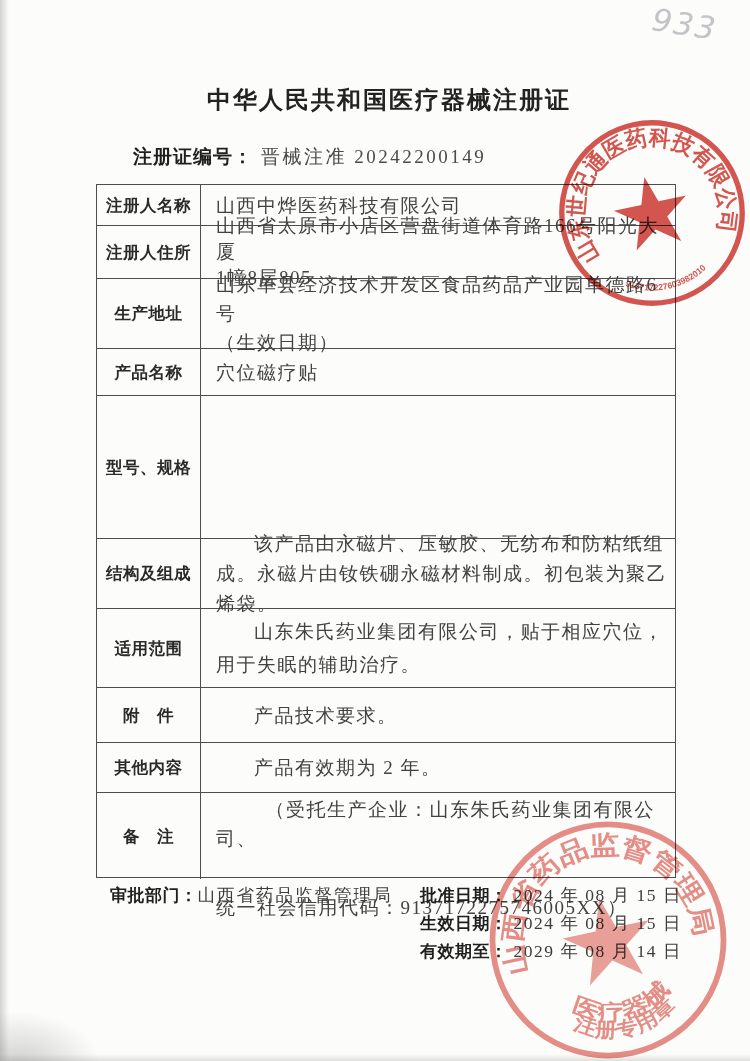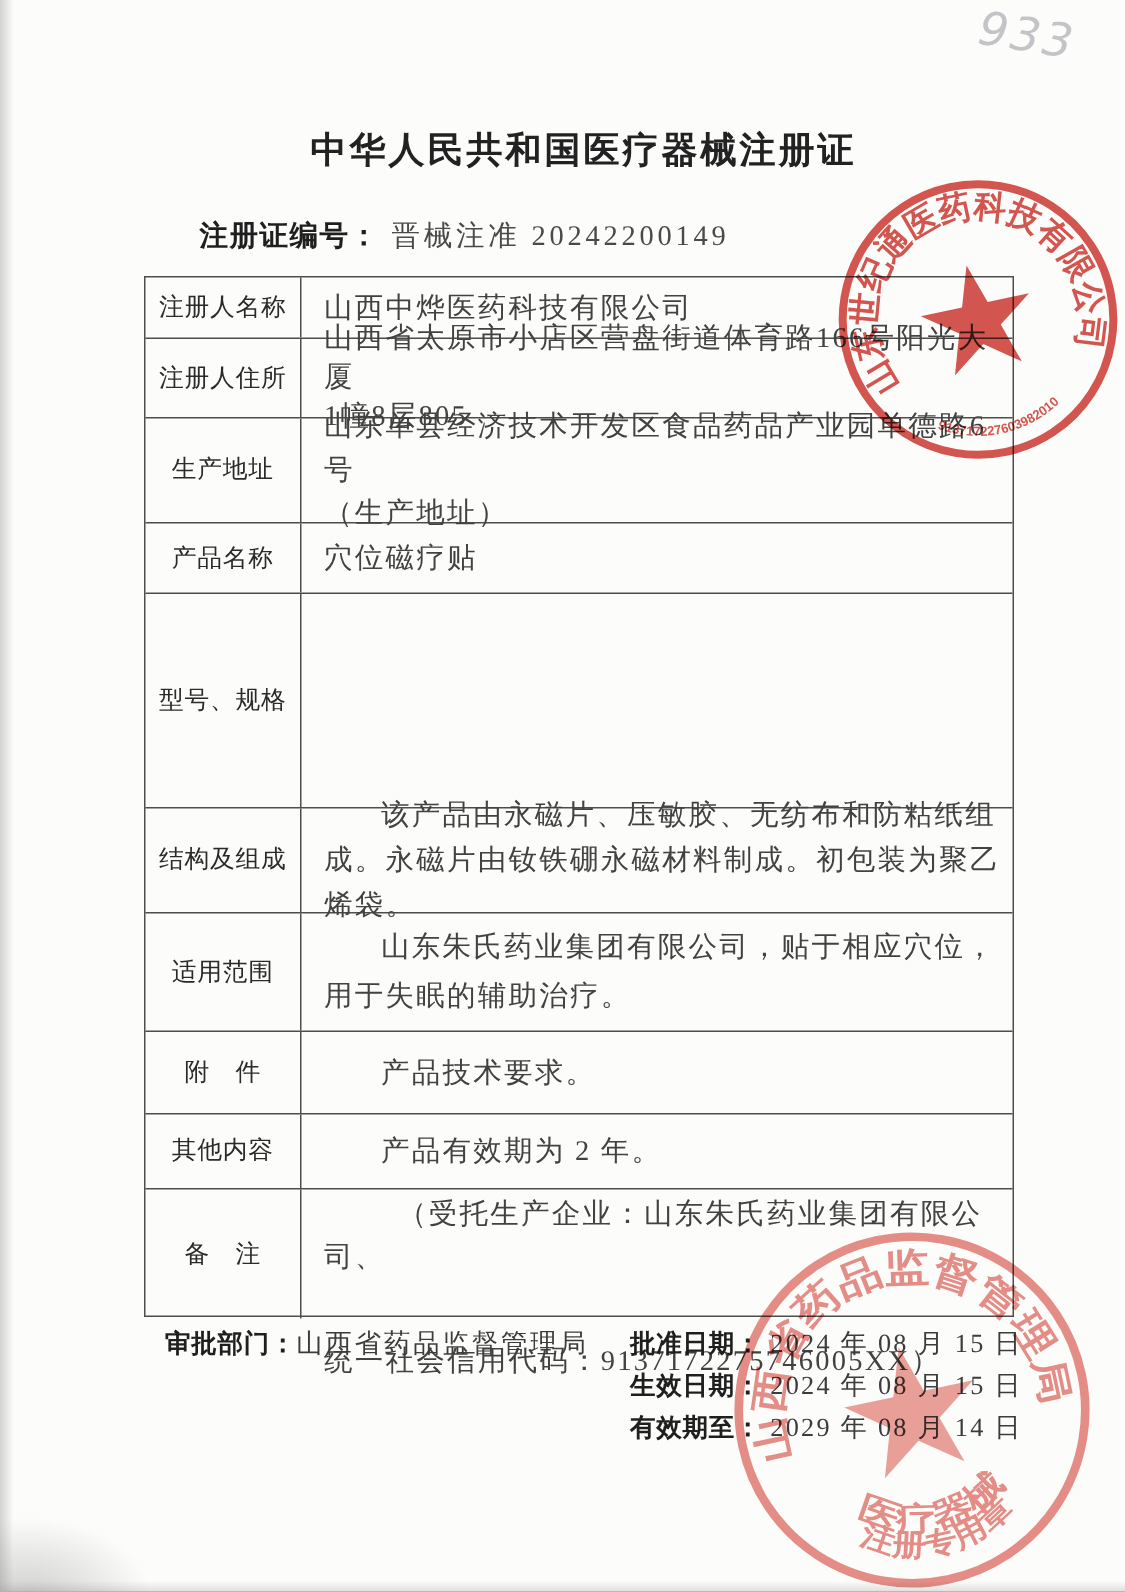--- a/index.html
+++ b/index.html
@@ -40,21 +40,21 @@
     border:1px solid #4d4d4d;box-sizing:border-box;
     display:flex;flex-direction:column;
   }
   .row{display:flex;border-bottom:1px solid #4d4d4d;box-sizing:border-box;flex:0 0 auto;}
   .row:last-child{border-bottom:none;}
   .cell{box-sizing:border-box;}
   .label{
     width:104px;flex:0 0 104px;border-right:1px solid #4d4d4d;
     display:flex;align-items:center;justify-content:center;
     font-family:"Liberation Sans","DejaVu Sans",sans-serif;
-    font-size:16.5px;font-weight:400;color:#2a2a2a;letter-spacing:.5px;
+    font-size:16.5px;font-weight:700;color:#2a2a2a;letter-spacing:.5px;
     text-align:center;line-height:1.35;
   }
   .content{
     flex:1 1 auto;display:flex;flex-direction:column;justify-content:center;
     padding:2px 8px 2px 15px;font-size:19px;letter-spacing:1.5px;color:#424242;
   }
   .content p{margin:0;line-height:29px;}
   .content p.indent{text-indent:2em;}
   .content.flow p{line-height:28.5px;letter-spacing:.8px;}
   .content.lh33 p{line-height:33px;}
@@ -107,21 +107,21 @@
       <div class="cell content">
         <p style="line-height:26px">山西省太原市小店区营盘街道体育路166号阳光大厦</p>
         <p style="line-height:26px">1幢8层805</p>
       </div>
     </div>
 
     <div class="row" style="height:70px">
       <div class="cell label">生产地址</div>
       <div class="cell content">
         <p>山东单县经济技术开发区食品药品产业园单德路6号</p>
-        <p>（生产地址）</p>
+        <p>（生效日期）</p>
       </div>
     </div>
 
     <div class="row" style="height:47px">
       <div class="cell label">产品名称</div>
       <div class="cell content">
         <p>穴位磁疗贴</p>
       </div>
     </div>
 

